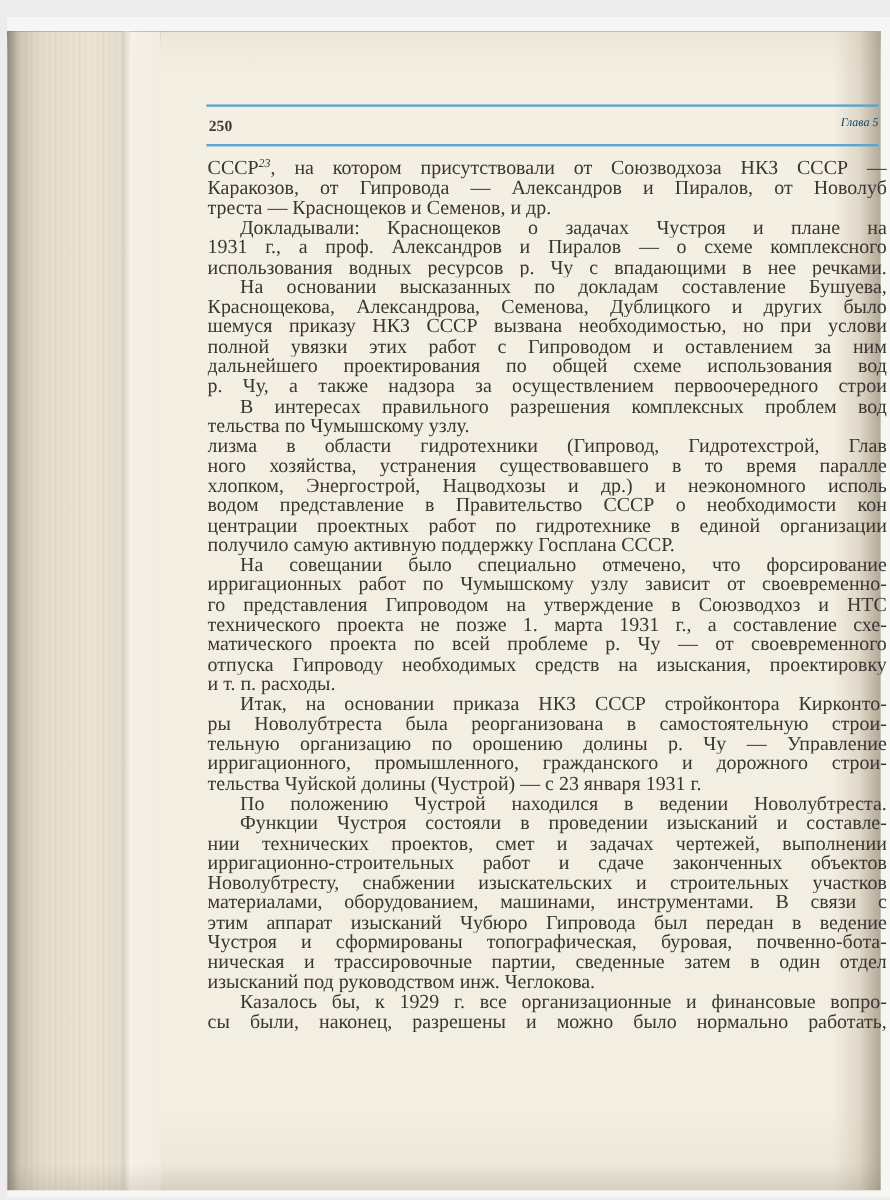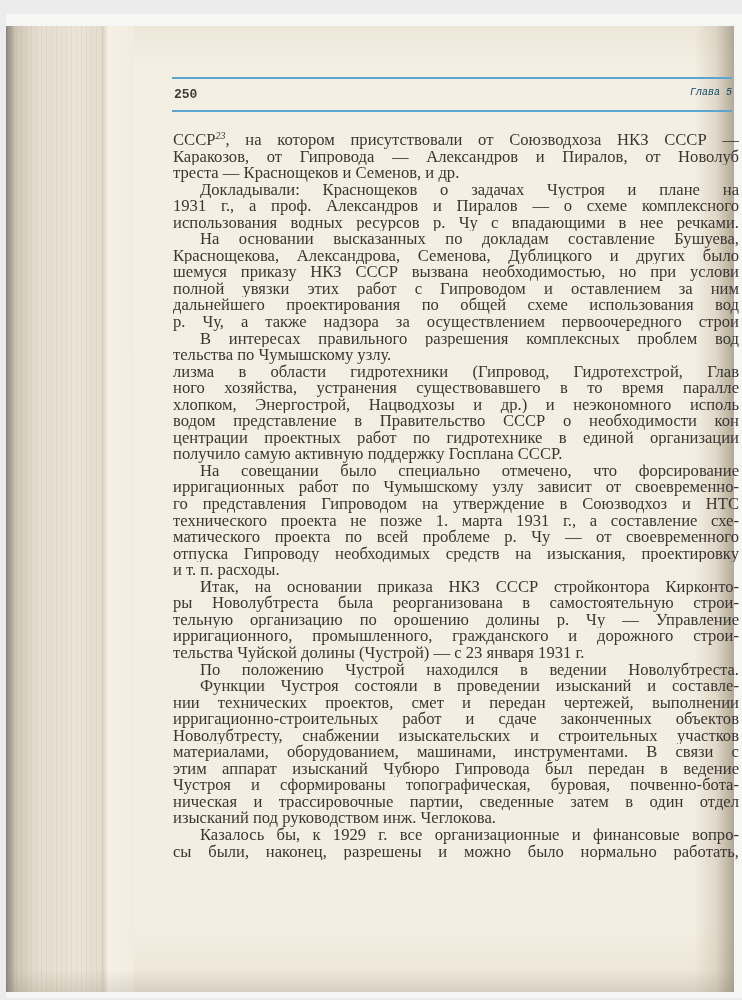--- a/index.html
+++ b/index.html
@@ -38,21 +38,21 @@
   }
   .page-shadow-right {
     position: absolute; right: 0; top: 0; width: 40px; height: 100%;
     background: linear-gradient(to right, rgba(255,255,255,0) 0%, rgba(200,188,168,0.45) 55%, rgba(150,138,118,0.7) 100%);
   }
   .bottom-shadow {
     position: absolute; left: 0; bottom: 0; width: 100%; height: 22px;
     background: linear-gradient(to bottom, rgba(0,0,0,0), rgba(120,110,95,0.18));
   }
   .header {
-    position: absolute; left: 172px; top: 74px; width: 560px; height: 40px; font-family: Liberation Mono, monospace;
+    position: absolute; left: 172px; top: 84px; width: 560px; height: 40px;
   }
   .rule {
     position: absolute; left: 0; width: 100%; height: 2px; background: #5aa6d0;
   }
   .rule.top { top: 3px; }
   .rule.bottom { top: 36px; }
   .page-number {
     position: absolute; left: 2px; top: 13px; font-size: 13px; font-weight: bold; color: #3f3a36;
   }
   .chapter {
@@ -118,21 +118,21 @@
     <div class="line">матического проекта по всей проблеме р. Чу — от своевременного</div>
     <div class="line">отпуска Гипроводу необходимых средств на изыскания, проектировку</div>
     <div class="line last">и т. п. расходы.</div>
     <div class="line indent">Итак, на основании приказа НКЗ СССР стройконтора Кирконто-</div>
     <div class="line">ры Новолубтреста была реорганизована в самостоятельную строи-</div>
     <div class="line">тельную организацию по орошению долины р. Чу — Управление</div>
     <div class="line">ирригационного, промышленного, гражданского и дорожного строи-</div>
     <div class="line last">тельства Чуйской долины (Чустрой) — с 23 января 1931 г.</div>
     <div class="line indent">По положению Чустрой находился в ведении Новолубтреста.</div>
     <div class="line indent">Функции Чустроя состояли в проведении изысканий и составле-</div>
-    <div class="line">нии технических проектов, смет и передан чертежей, выполнении</div>
+    <div class="line">нии технических проектов, смет и задачах чертежей, выполнении</div>
     <div class="line">ирригационно-строительных работ и сдаче законченных объектов</div>
     <div class="line">Новолубтресту, снабжении изыскательских и строительных участков</div>
     <div class="line">материалами, оборудованием, машинами, инструментами. В связи с</div>
     <div class="line">этим аппарат изысканий Чубюро Гипровода был передан в ведение</div>
     <div class="line">Чустроя и сформированы топографическая, буровая, почвенно-бота-</div>
     <div class="line">ническая и трассировочные партии, сведенные затем в один отдел</div>
     <div class="line last">изысканий под руководством инж. Чеглокова.</div>
     <div class="line indent">Казалось бы, к 1929 г. все организационные и финансовые вопро-</div>
     <div class="line">сы были, наконец, разрешены и можно было нормально работать,</div>
   </div>

